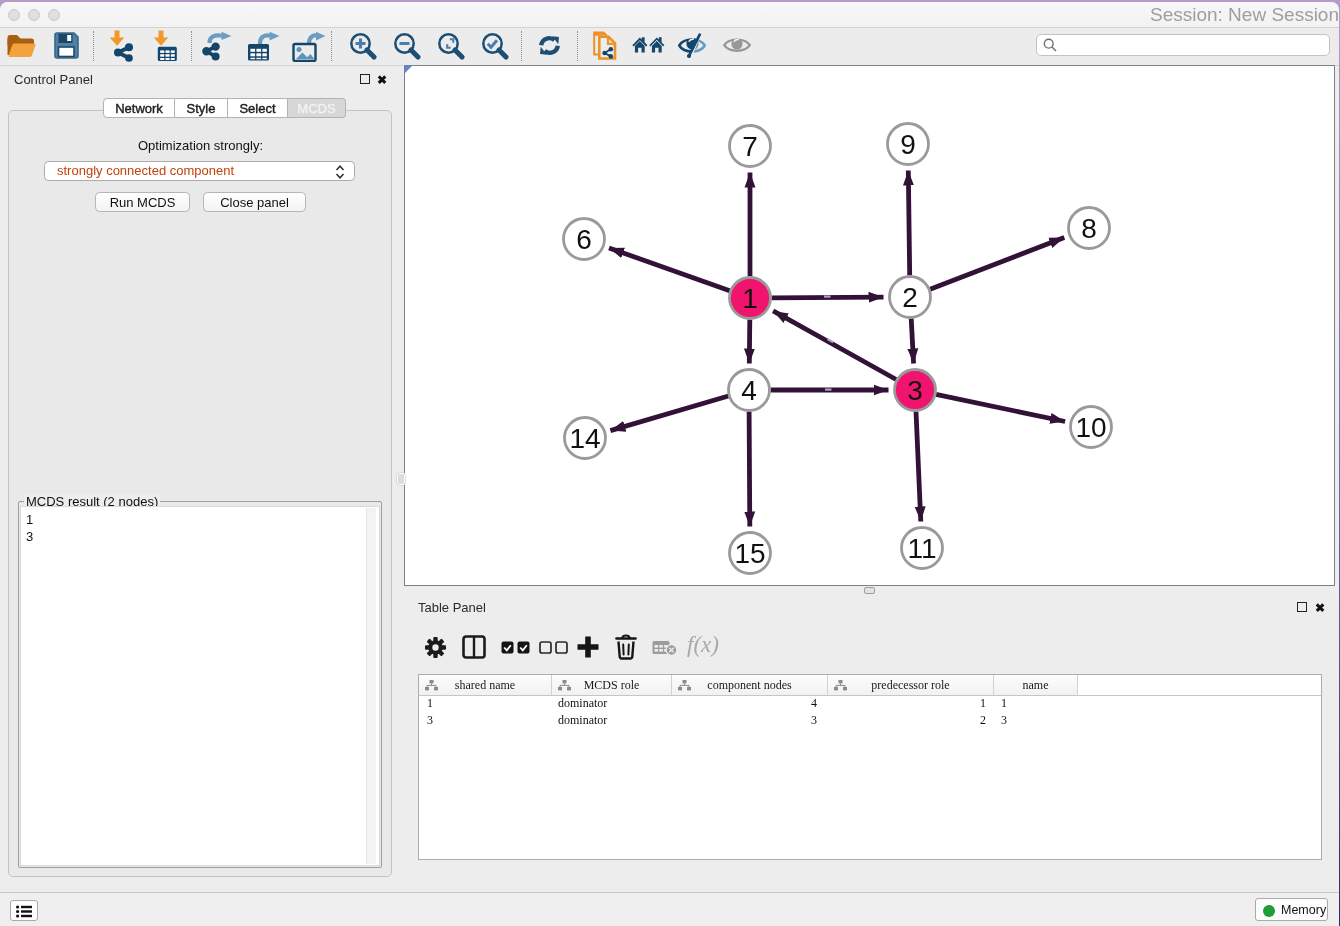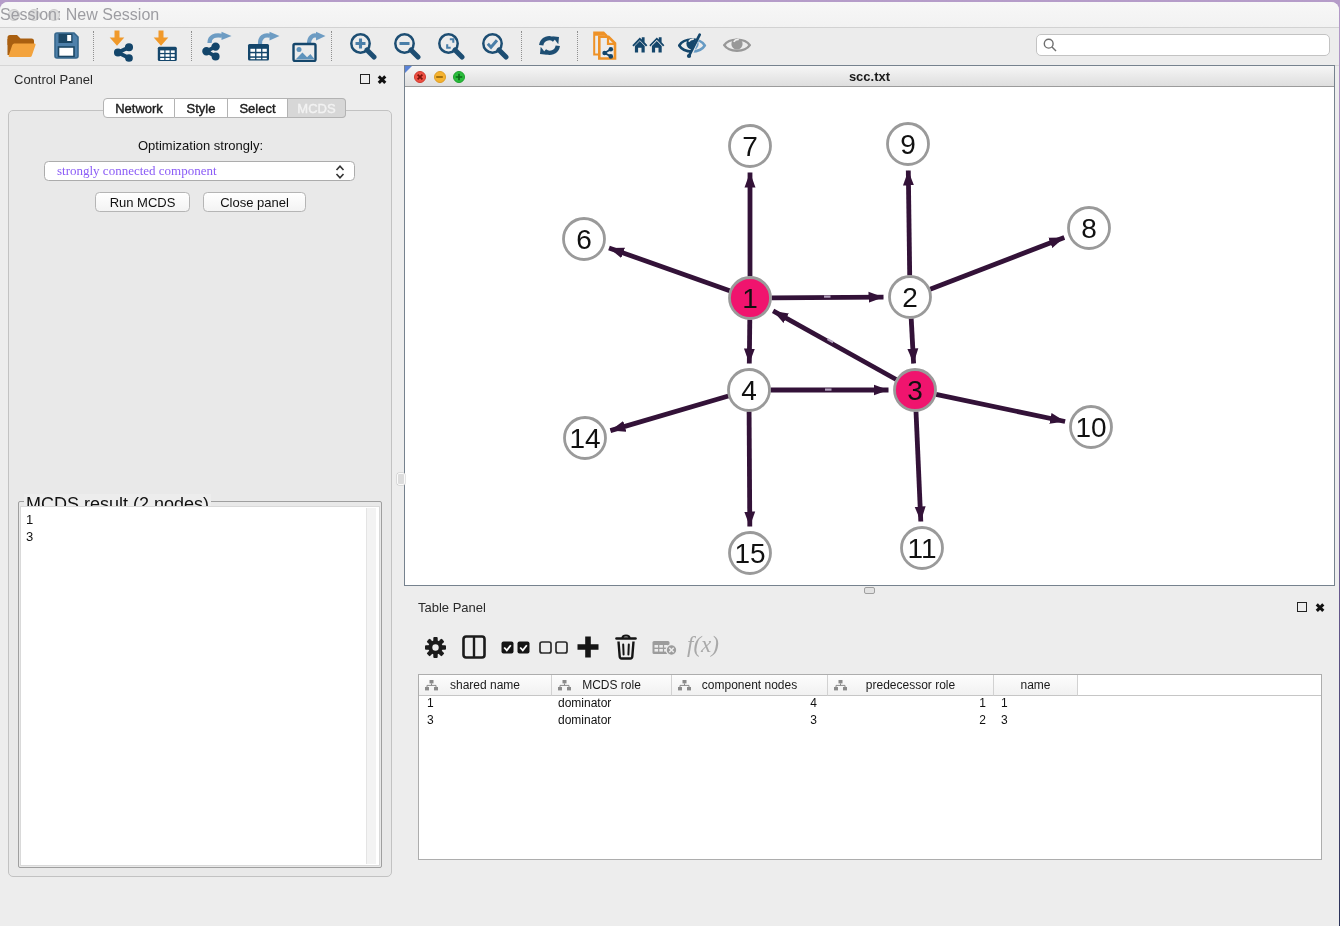--- a/index.html
+++ b/index.html
@@ -7,67 +7,67 @@
   background:linear-gradient(180deg,#b59cc9 0%,#a98fc2 12%,#6e5d94 60%,#2a3158 100%);
   font-family:"Liberation Sans",sans-serif;}
 .window{position:absolute;left:0;top:2px;width:1339px;height:924px;background:#ededed;
   border-radius:8px 8px 0 0;overflow:hidden;}
 .abs{position:absolute;}
 
 .titlebar{position:absolute;left:0;top:0;width:100%;height:25px;
   background:linear-gradient(#f7f7f7,#f2f2f2);border-bottom:1px solid #d2d2d2;}
 .tdot{position:absolute;top:7px;width:12px;height:12px;border-radius:50%;
   background:#dfdfdf;border:1px solid #c9c9c9;box-sizing:border-box;}
-.ttitle{position:absolute;left:0;right:0;top:0;height:25px;line-height:26px;text-align:left;
-  color:#9d9da2;font-size:16px;}
+.ttitle{position:absolute;left:0;right:0;top:0;height:25px;line-height:26px;text-align:right;
+  color:#9d9da2;font-size:19px;}
 
 .toolbar{position:absolute;left:0;top:26px;width:100%;height:37px;background:#ececec;
   border-bottom:1px solid #d6d6d6;}
 .tsep{position:absolute;top:3px;height:30px;width:0;border-left:1px dotted #8f8f8f;}
 .ticon{position:absolute;top:2px;}
 .search{position:absolute;left:1036px;top:6px;width:292px;height:20px;background:#fff;
   border:1px solid #c3c3c3;border-radius:5px;}
 
 .cp-title{position:absolute;left:14px;top:70px;font-size:13px;color:#2a2a2a;}
 .floatico{width:10px;height:10px;border:1.5px solid #222;box-sizing:border-box;background:transparent;}
 .tabs{position:absolute;display:flex;}
 .tab{box-sizing:border-box;height:20px;line-height:19px;text-align:center;font-size:13px;
   background:#fff;border:1px solid #b3b3b3;border-left:none;color:#1c1c1c;-webkit-text-stroke:0.4px;}
 .tab.first{border-left:1px solid #b3b3b3;border-radius:4px 0 0 4px;}
 .tab.last{border-radius:0 4px 4px 0;}
 .tab.sel{background:#d7d7d7;color:#f2f2f2;}
 .cp-panel{position:absolute;left:8px;top:108px;width:384px;height:767px;background:#e9e9e9;
   border:1px solid #c2c2c2;border-radius:5px;box-sizing:border-box;}
 .optlabel{position:absolute;left:8px;top:136px;width:385px;text-align:center;font-size:13px;color:#111;}
 .select{position:absolute;left:44px;top:159px;width:311px;height:20px;background:#fff;
-  border:1px solid #acacac;border-radius:4.5px;box-sizing:border-box;font-size:13px;color:#8b5cf6;
-  line-height:18px;padding-left:12px;font-family:Liberation Serif, serif;}
+  border:1px solid #acacac;border-radius:4.5px;box-sizing:border-box;font-size:13px;color:#c2410c;
+  line-height:18px;padding-left:12px;}
 .btn{position:absolute;height:21px;background:linear-gradient(#ffffff,#f3f3f3);
   border:1px solid #b5b5b5;border-radius:4.5px;box-sizing:border-box;font-size:13px;color:#111;
   text-align:center;line-height:19px;}
 .fieldset{position:absolute;left:18px;top:499px;width:364px;height:367px;
   border:1px solid #9f9f9f;border-radius:2px;box-sizing:border-box;}
-.fslegend{position:absolute;left:24px;top:492px;background:#ededed;padding:0 2px;font-size:18px;color:#111;}
+.fslegend{position:absolute;left:24px;top:492px;background:#ededed;padding:0 2px;font-size:13px;color:#111;}
 .fsinner{position:absolute;left:20px;top:504px;width:360px;height:360px;background:#fff;
   border:1px solid #d9d9d9;box-sizing:border-box;}
 .fstrack{position:absolute;left:345px;top:1px;width:9px;height:356px;background:#f3f3f3;border-left:1px solid #e4e4e4;}
 .fstext{position:absolute;left:5px;top:4px;font-size:13px;color:#111;line-height:17px;}
 
 .netframe{position:absolute;left:404px;top:63px;width:931px;height:521px;
   border:1px solid #76828e;background:#fff;box-sizing:border-box;}
 .nettitle{position:absolute;left:0;top:0;width:100%;height:21px;
   background:linear-gradient(#f6f6f6,#dedede);border-bottom:1px solid #9b9b9b;box-sizing:border-box;}
 .nettext{position:absolute;left:0;right:0;top:0;height:21px;line-height:21px;text-align:center;
   font-size:13px;font-weight:bold;color:#1a1a1a;}
 .mac{position:absolute;top:4.5px;width:12px;height:12px;border-radius:50%;box-sizing:border-box;}
 
 .tp-title{position:absolute;left:418px;top:598px;font-size:13px;color:#2a2a2a;}
 .tp-toolbar{position:absolute;left:404px;top:622px;width:935px;height:44px;}
 .tbl{position:absolute;left:418px;top:672px;width:904px;height:186px;background:#fff;
-  border:1px solid #adadad;box-sizing:border-box;}
+  border:1px solid #adadad;box-sizing:border-box;font-family:Liberation Serif, serif;}
 .th{position:absolute;top:0;height:21px;background:linear-gradient(#fdfdfd,#f1f1f1);
   border-right:1px solid #d2d2d2;border-bottom:1px solid #c6c6c6;box-sizing:border-box;
   font-size:12px;color:#1a1a1a;text-align:center;line-height:21px;}
 .td{position:absolute;font-size:12px;color:#111;height:17px;line-height:17px;}
 
 
 .statusbar{position:absolute;left:0;top:890px;width:100%;height:34px;background:#efefef;
   border-top:1px solid #c9c9c9;box-sizing:border-box;}
 .sbtn{position:absolute;background:#fdfdfd;border:1px solid #ababab;border-radius:3px;box-sizing:border-box;}
 text.nlabel{font-size:28px;fill:#111;text-anchor:middle;font-family:"Liberation Sans",sans-serif;}
@@ -286,31 +286,20 @@
   <div class="fslegend">MCDS result (2 nodes)</div>
   <div class="fsinner">
     <div class="fstext">1<br>3</div>
     <div class="fstrack"></div>
   </div>
 
   <div class="netframe">
     <svg width="8" height="8" viewBox="0 0 8 8" style="position:absolute;left:0;top:0;z-index:5;">
       <path d="M0 0 H7 L0 7 Z" fill="#3f6fd1" opacity="0.85"></path>
     </svg>
-    <div class="nettitle">
-      <div class="nettext">scc.txt</div>
-      <div class="mac" style="left:9px;background:#ee4f43;border:1px solid #ce3a2e;"></div>
-      <div class="mac" style="left:28.5px;background:#f6b32f;border:1px solid #dd9d26;"></div>
-      <div class="mac" style="left:48px;background:#2abd3c;border:1px solid #1da02e;"></div>
-      <svg width="62" height="12" viewBox="0 0 62 12" style="position:absolute;left:9px;top:4.5px;">
-        <path d="M3.6 3.6 L8.4 8.4 M8.4 3.6 L3.6 8.4" stroke="#7c130b" stroke-width="1.7"></path>
-        <path d="M22.2 6 L28.8 6" stroke="#8a5c06" stroke-width="1.7"></path>
-        <path d="M41.7 6 L48.3 6 M45 2.7 L45 9.3" stroke="#0c6b19" stroke-width="1.7"></path>
-      </svg>
-    </div>
     <svg id="graph" width="929" height="498" viewBox="0 0 929 498" style="position:absolute;left:0;top:21px;">
       <defs>
         <marker id="arr" markerUnits="userSpaceOnUse" markerWidth="17" markerHeight="13" refX="15" refY="6" orient="auto">
           <path d="M0 0.5 L15 6 L0 11.5 Z" fill="#331238"></path>
         </marker>
       </defs>
       <g stroke="#331238" stroke-width="4.8" marker-end="url(#arr)">
         <line x1="345.0" y1="189.5" x2="345.0" y2="85.5"></line>
         <line x1="324.7" y1="203.8" x2="204.0" y2="160.9"></line>
         <line x1="366.5" y1="210.9" x2="478.5" y2="210.2"></line>
@@ -472,13 +461,29 @@
     <div class="td" style="left:253px;top:20px;width:145px;text-align:right;">4</div>
     <div class="td" style="left:409px;top:20px;width:158px;text-align:right;">1</div>
     <div class="td" style="left:582px;top:20px;">1</div>
     <div class="td" style="left:8px;top:37px;">3</div>
     <div class="td" style="left:139px;top:37px;">dominator</div>
     <div class="td" style="left:253px;top:37px;width:145px;text-align:right;">3</div>
     <div class="td" style="left:409px;top:37px;width:158px;text-align:right;">2</div>
     <div class="td" style="left:582px;top:37px;">3</div>
   </div>
 
+  <div class="statusbar">
+    <div class="sbtn" style="left:10px;top:7px;width:28px;height:21px;">
+      <svg width="16" height="13" viewBox="0 0 16 13" style="position:absolute;left:5px;top:3.5px;">
+        <circle cx="1.6" cy="2" r="1.6" fill="#111"></circle>
+          <rect x="5" y="0.8" width="11" height="2.4" fill="#111"></rect>
+        <circle cx="1.6" cy="6.5" r="1.6" fill="#111"></circle>
+          <rect x="5" y="5.3" width="11" height="2.4" fill="#111"></rect>
+        <circle cx="1.6" cy="11" r="1.6" fill="#111"></circle>
+          <rect x="5" y="9.8" width="11" height="2.4" fill="#111"></rect>
+      </svg>
+    </div>
+    <div class="sbtn" style="left:1255px;top:5px;width:73px;height:23px;">
+      <div style="position:absolute;left:7px;top:5.5px;width:12px;height:12px;border-radius:50%;background:#1d9e37;"></div>
+      <div style="position:absolute;left:25px;top:0;font-size:12.5px;color:#111;line-height:22px;">Memory</div>
+    </div>
+  </div>
 </div>
 
 </body></html>

